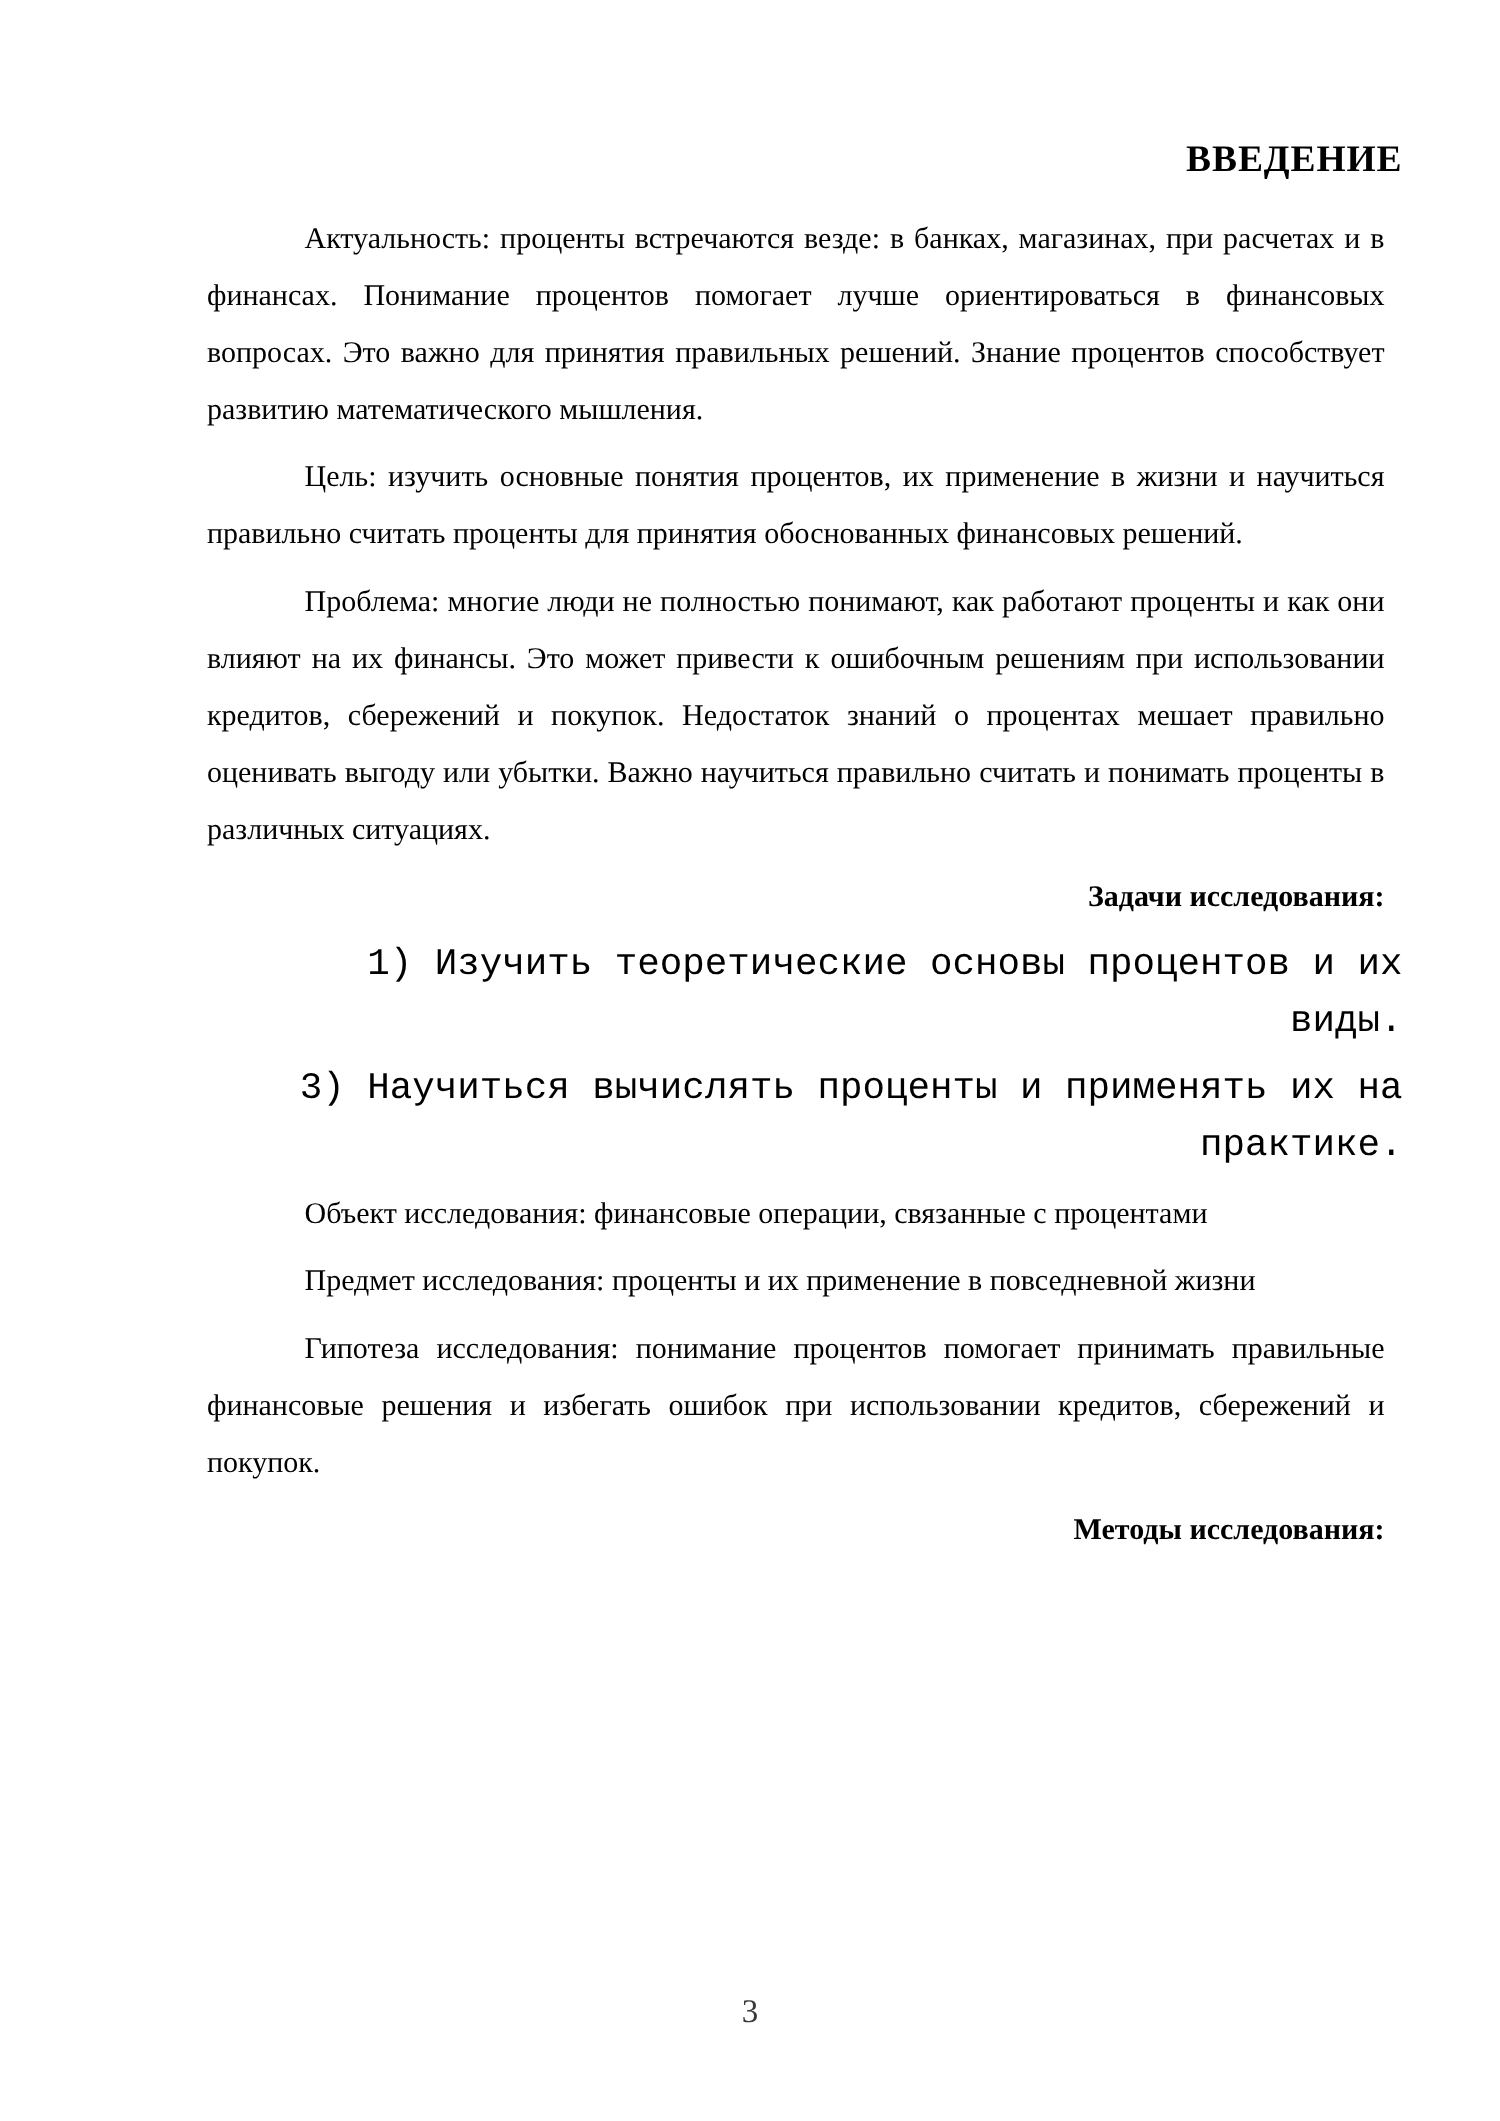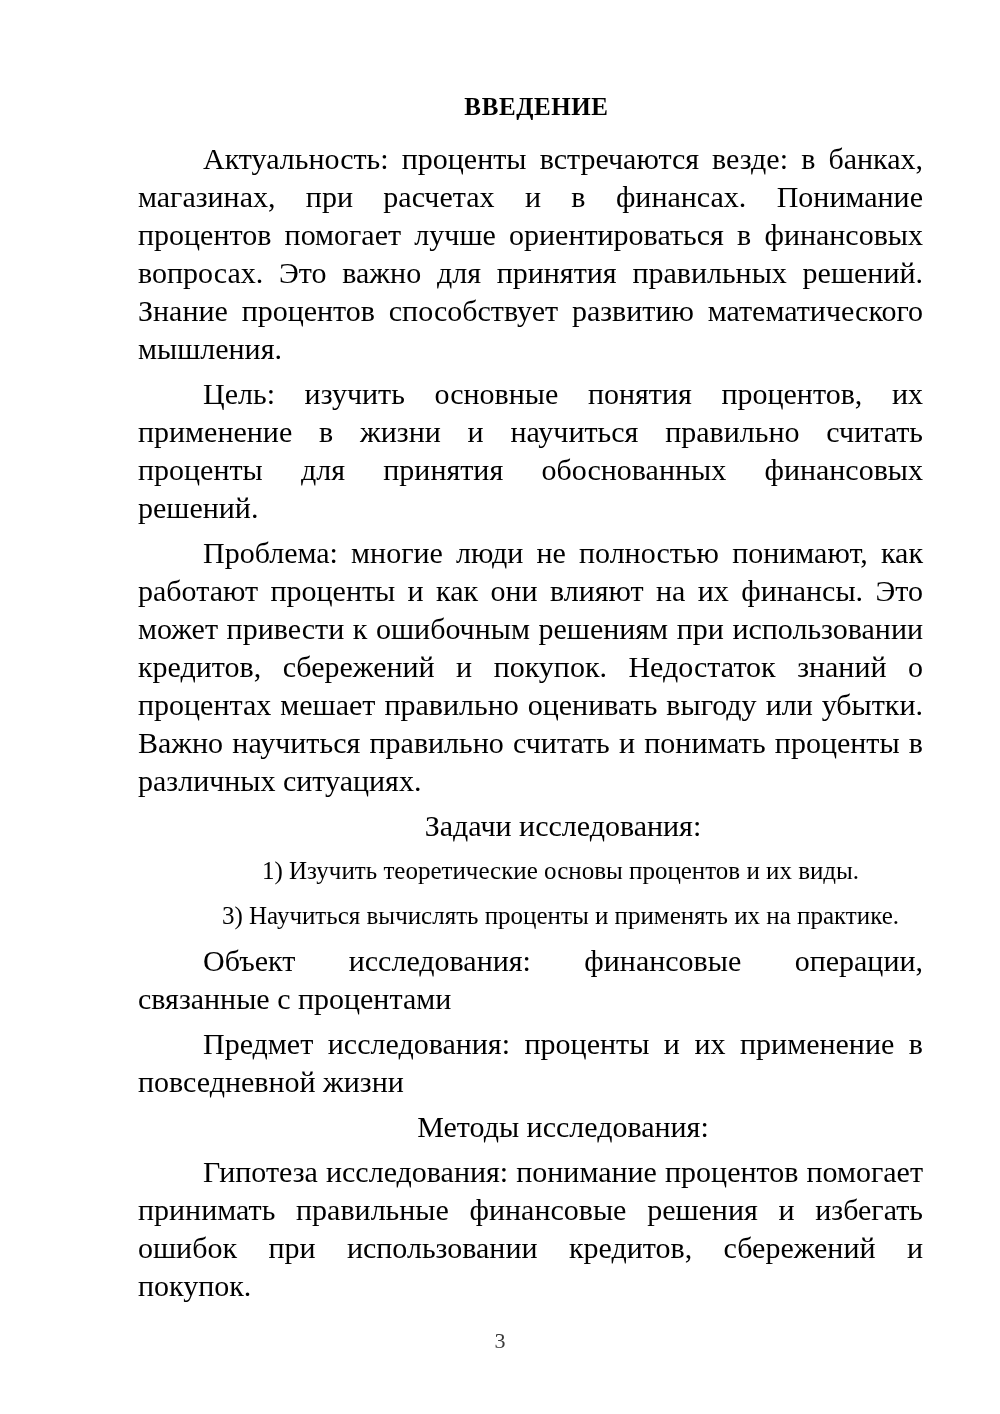--- a/index.html
+++ b/index.html
@@ -29,29 +29,29 @@
   .content {
     position: absolute;
     left: 138px;
     top: 92px;
     width: 797px;
   }
 
   .doc-title {
     font-size: 25px;
     font-weight: bold;
-    text-align: center;
+    text-align: right;
     letter-spacing: 0.6px;
     margin: 0 0 18px 0;
     line-height: 1.2;
   }
 
   p.para {
     margin: 0 12px 7px 0;
-    font-size: 30px;
+    font-size: 20px;
     line-height: 38px;
     text-align: justify;
     text-justify: inter-word;
     text-indent: 65px;
     hyphens: none;
   }
 
   
   p.para:last-child {
     margin-bottom: 0;
@@ -61,25 +61,27 @@
     margin: 0 0 7px 0;
     font-size: 25px;
     line-height: 38px;
     text-align: justify;
     text-justify: inter-word;
     text-indent: 48px;
   }
 
   
   p.list-item.single {
-    text-align: center;
+    text-align: right;
+    font-family: Liberation Mono, monospace;
   }
 
   p.para.short {
-    text-align: center;
+    text-align: right;
+    font-weight: bold;
   }
 
   .page-number {
     position: absolute;
     left: 0;
     top: 1330px;
     width: 1000px;
     text-align: center;
     font-size: 22px;
     color: #3a3a3a;
@@ -107,21 +109,21 @@
 
 
     <p class="list-item single">3) Научиться вычислять проценты и применять их на практике.</p>
 
 
 
     <p class="para">Объект исследования: финансовые операции, связанные с процентами</p>
 
     <p class="para">Предмет исследования: проценты и их применение в повседневной жизни</p>
 
+    <p class="para">Гипотеза исследования: понимание процентов помогает принимать правильные финансовые решения и избегать ошибок при использовании кредитов, сбережений и покупок.</p>
+
     <p class="para short">Методы исследования:</p>
-
-    <p class="para">Гипотеза исследования: понимание процентов помогает принимать правильные финансовые решения и избегать ошибок при использовании кредитов, сбережений и покупок.</p>
 
   </div>
 
   <div class="page-number">3</div>
 
 </div>
 
 </body></html>

